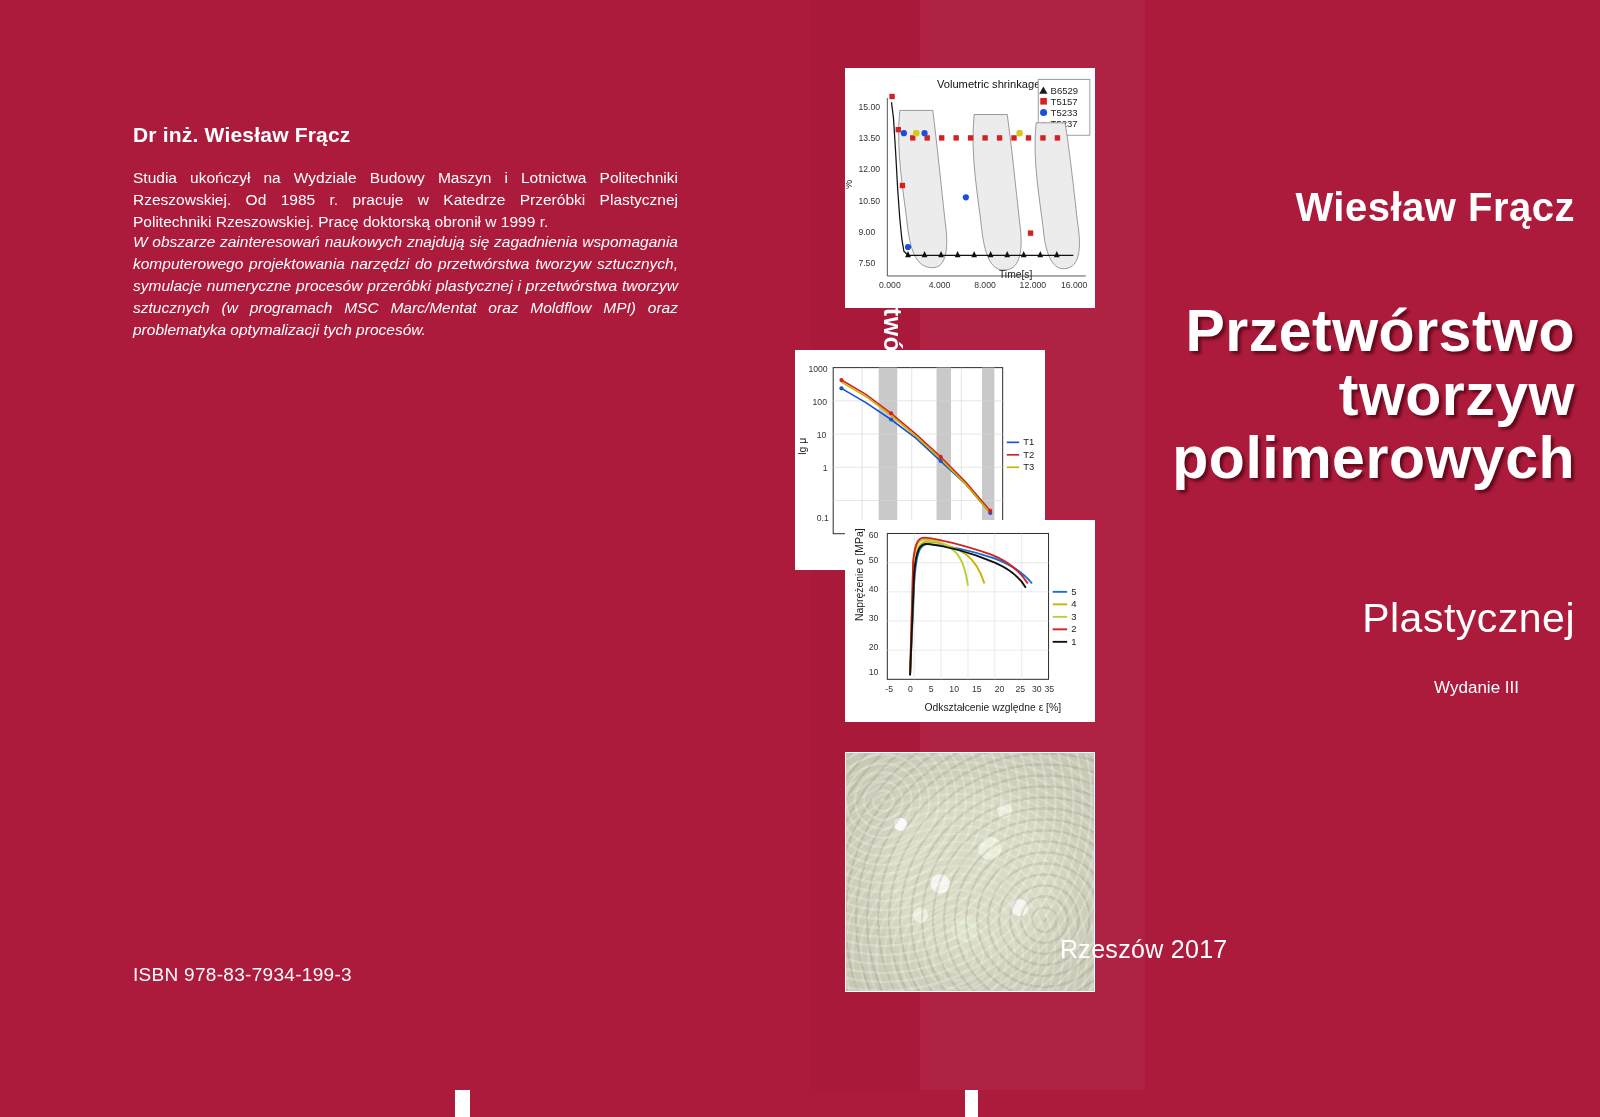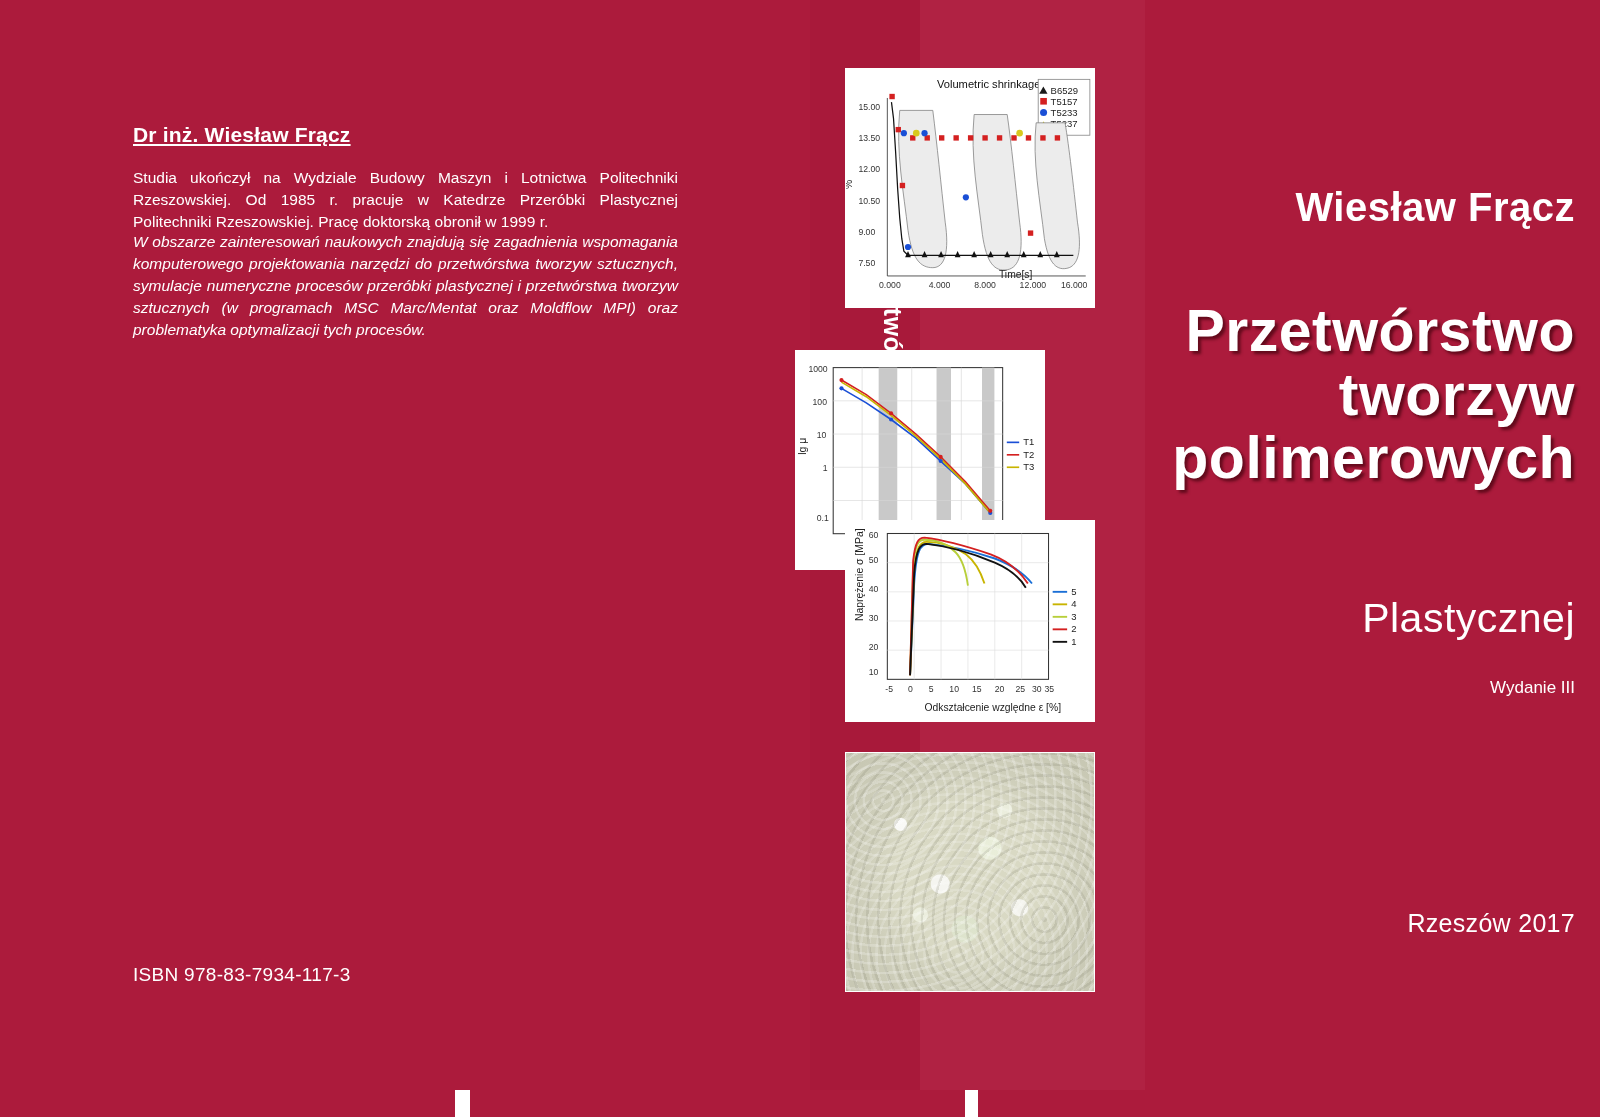--- a/index.html
+++ b/index.html
@@ -16,21 +16,20 @@
   }
   
   .back-cover{
     position:absolute;left:0;top:0;width:810px;height:1090px;
     background:#ac1b3c;
   }
   .author-heading{
     position:absolute;left:133px;top:123px;
     font-size:21px;font-weight:bold;color:#ffffff;
     letter-spacing:.2px;
-    text-decoration:underline;
   }
   .bio-para{
     position:absolute;color:#ffffff;
     font-size:15.5px;line-height:1.42;
     text-align:justify;
     width:545px;
   }
   .bio-1{left:133px;top:167px;}
   .bio-2{left:133px;top:231px;font-style:italic;}
   .isbn{
@@ -82,27 +81,26 @@
     font-size:59px;line-height:1.08;
     text-shadow:3px 3px 3px rgba(60,0,10,.65);
     letter-spacing:.5px;
   }
   .front-subtitle{
     position:absolute;left:1060px;top:595px;width:515px;
     text-align:right;
     color:#ffffff;font-size:41px;letter-spacing:.5px;
   }
   .front-edition{
-    position:absolute;left:1060px;top:678px;width:515px;
+    position:absolute;left:1004px;top:678px;width:515px;
     text-align:right;
     color:#ffffff;font-size:17px;
   }
   .front-place{
-    position:absolute;left:1060px;top:909px;width:515px;
-    text-align:right;
+    position:absolute;left:1060px;top:935px;width:515px;
     color:#ffffff;font-size:25px;letter-spacing:.3px;
   }
   
   .figure{
     position:absolute;
     background:#ffffff;
     border:1px solid #ffffff;
     overflow:hidden;
   }
   .fig1{left:845px;top:68px;width:248px;height:238px;}
@@ -141,21 +139,21 @@
 </style>
 </head>
 <body>
 
 <div id="cover">
 
   <div class="back-cover">
     <div class="author-heading">Dr inż. Wiesław Frącz</div>
     <div class="bio-para bio-1">Studia ukończył na Wydziale Budowy Maszyn i Lotnictwa Politechniki Rzeszowskiej. Od 1985 r. pracuje w Katedrze Przeróbki Plastycznej Politechniki Rzeszowskiej. Pracę doktorską obronił w 1999 r.</div>
     <div class="bio-para bio-2">W obszarze zainteresowań naukowych znajdują się zagadnienia wspomagania komputerowego projektowania narzędzi do przetwórstwa tworzyw sztucznych, symulacje numeryczne procesów przeróbki plastycznej i przetwórstwa tworzyw sztucznych (w programach MSC Marc/Mentat oraz Moldflow MPI) oraz problematyka optymalizacji tych procesów.</div>
-    <div class="isbn">ISBN 978-83-7934-117-3</div>
+    <div class="isbn">ISBN 978-83-7934-199-3</div>
   </div>
 
   <div class="spine">
     <div class="spine-inner">
       <div class="spine-text spine-author">Wiesław Frącz</div>
       <div class="spine-text spine-title">Przetwórstwo tworzyw polimerowych</div>
     </div>
   </div>
 
   <div class="front-cover"></div>

